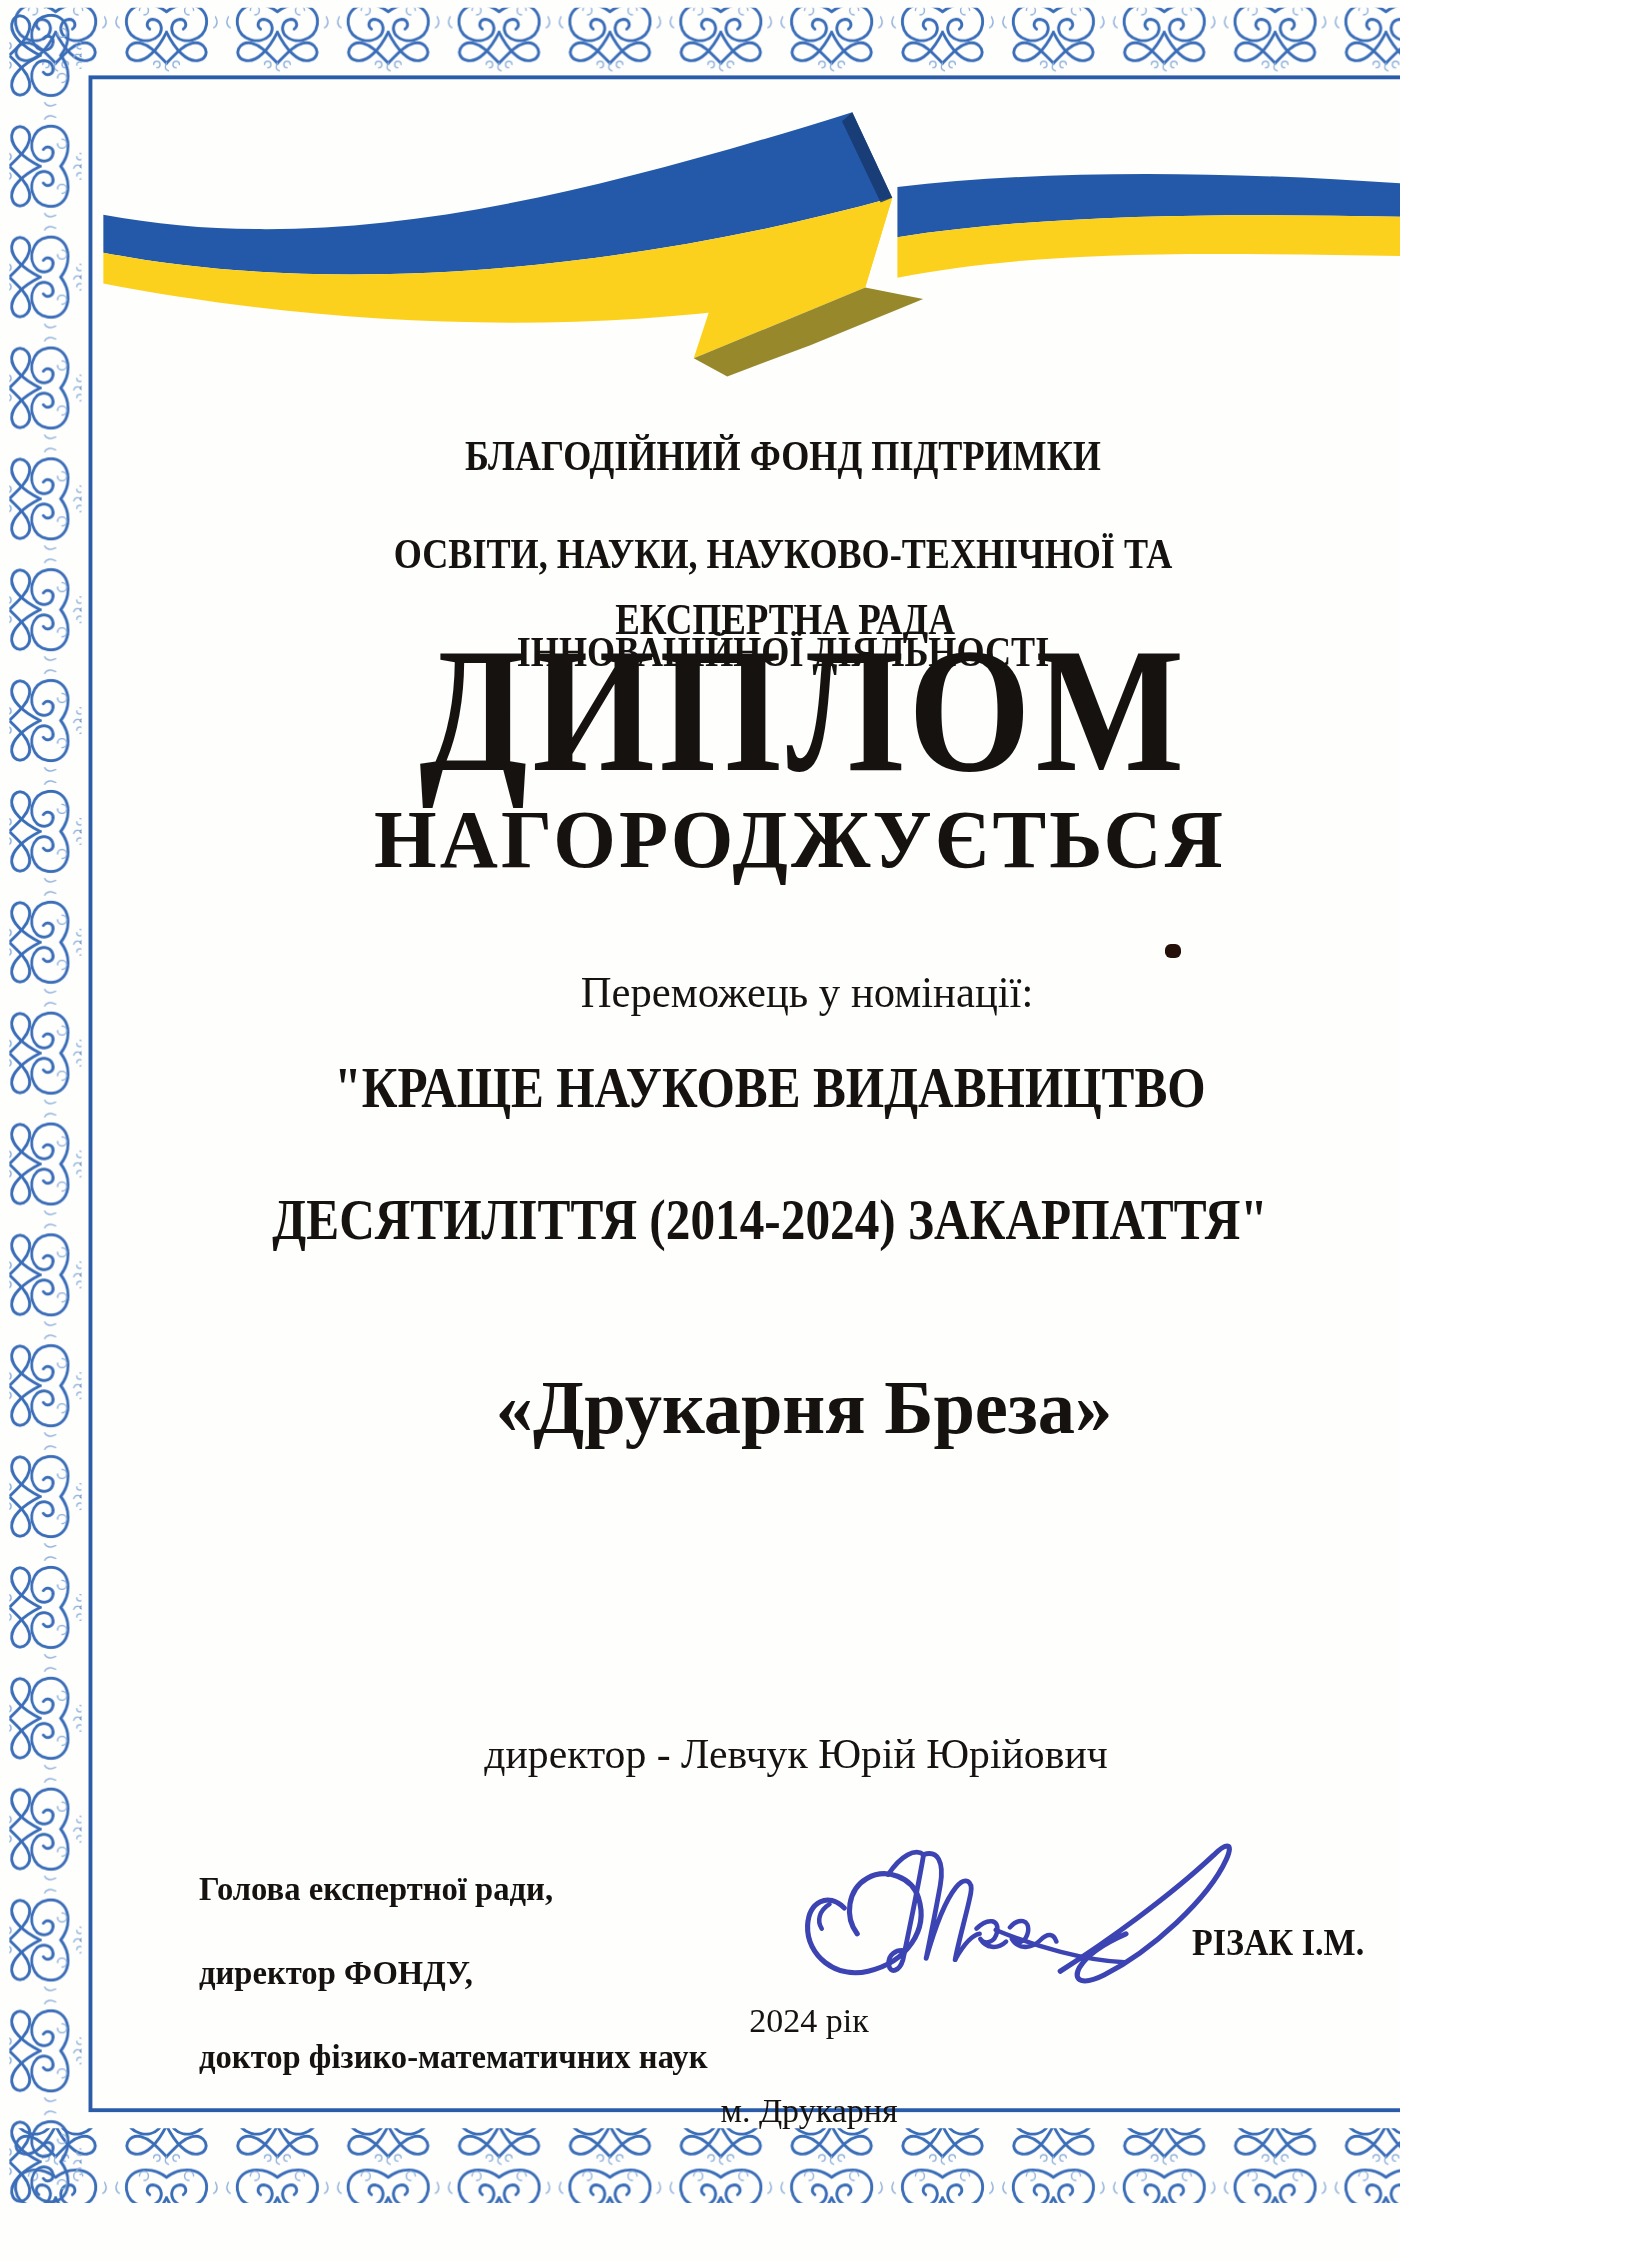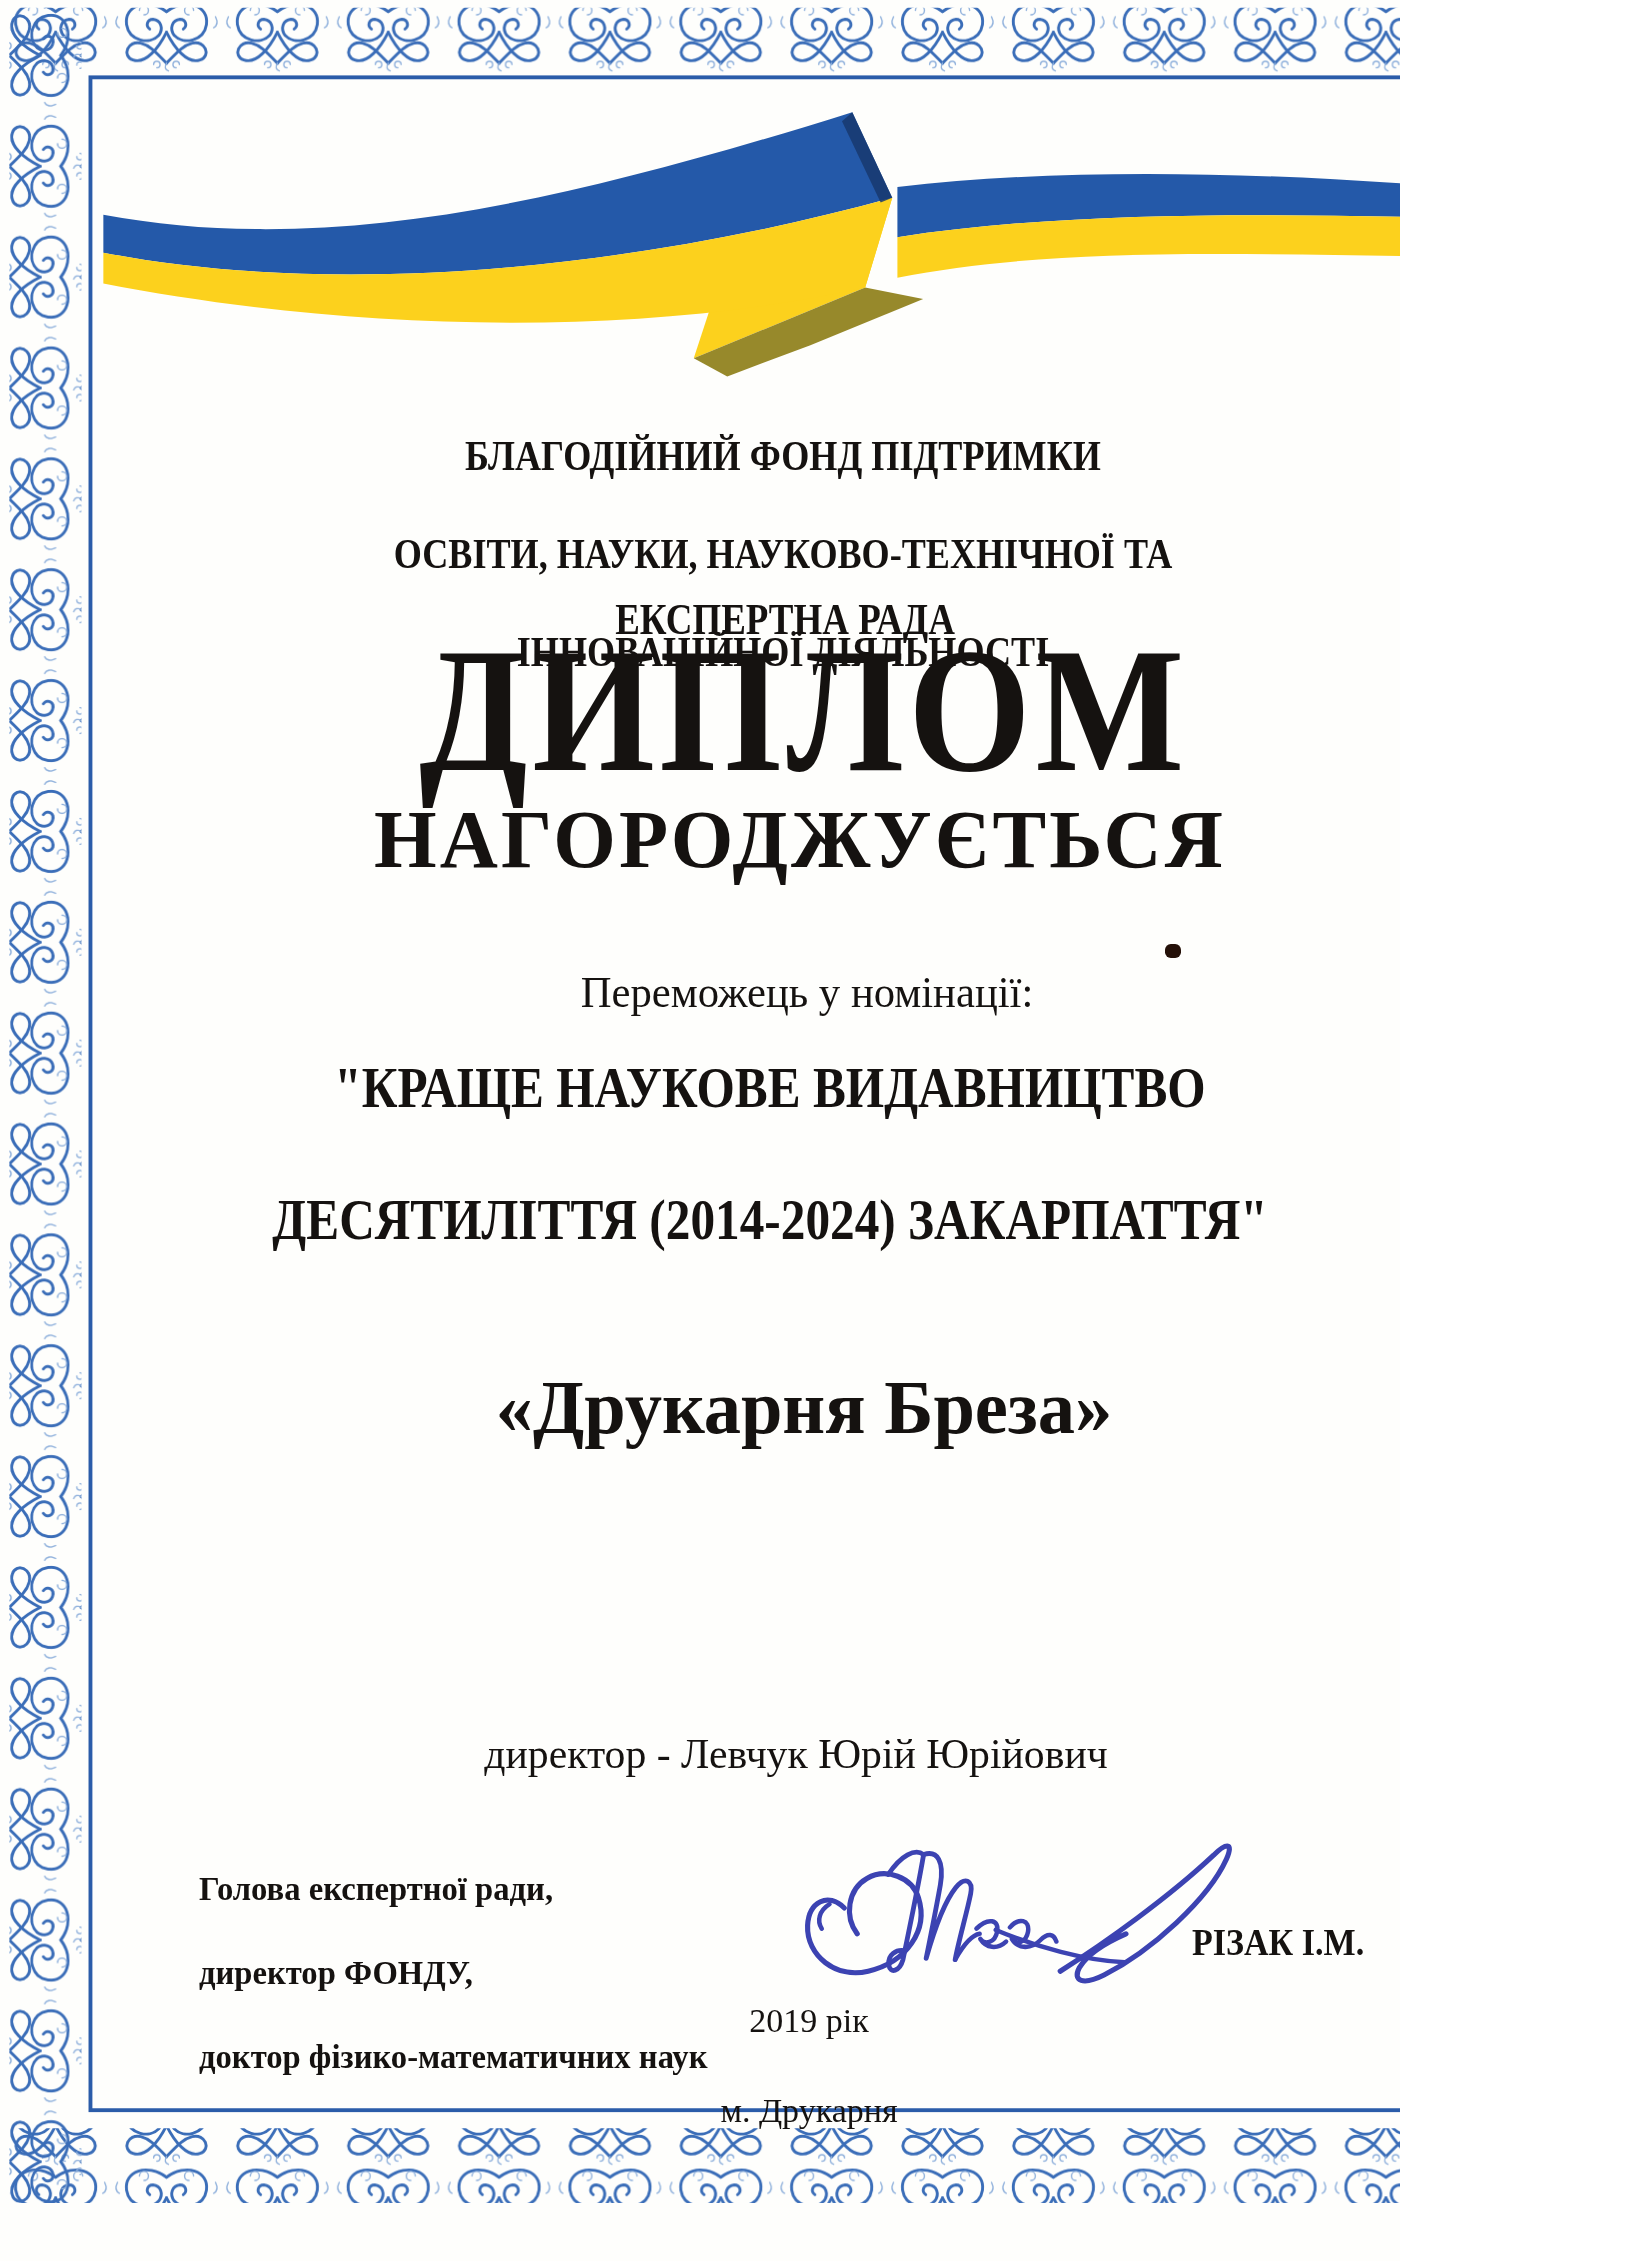--- a/index.html
+++ b/index.html
@@ -156,17 +156,17 @@
       <path stroke-width="7" d="M267,198 C280,175 293,160 305,158"></path>
       <path stroke-width="7" d="M300,150 C318,132 336,136 332,155 C329,172 312,176 306,166 C315,180 332,183 346,170"></path>
       <path stroke-width="7" d="M352,148 C366,132 383,136 380,155 C377,172 361,176 355,166 C365,182 385,182 399,168 C411,156 420,158 424,170"></path>
       <path stroke-width="8" d="M430,216 C500,172 600,100 668,36 C686,18 700,14 688,42 C660,104 572,184 498,222 C466,238 448,232 460,210 C472,190 500,172 532,158"></path>
       <path stroke-width="7" d="M330,152 C392,178 470,200 530,202"></path>
     </g>
   </svg>
 
   <div class="signame">РІЗАК І.М.</div>
 
-  <div class="txt footer"><span>2019 рік</span><br>
+  <div class="txt footer"><span>2024 рік</span><br>
 <span>м. Друкарня</span></div>
 
 </div>
 
 
 </body></html>

